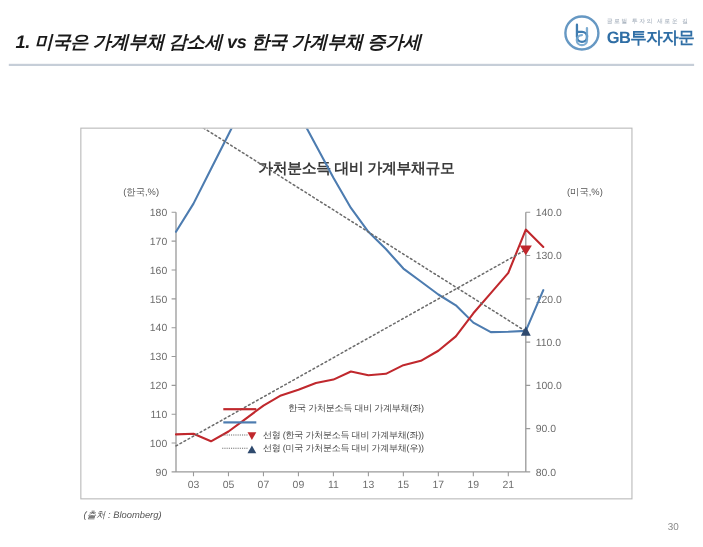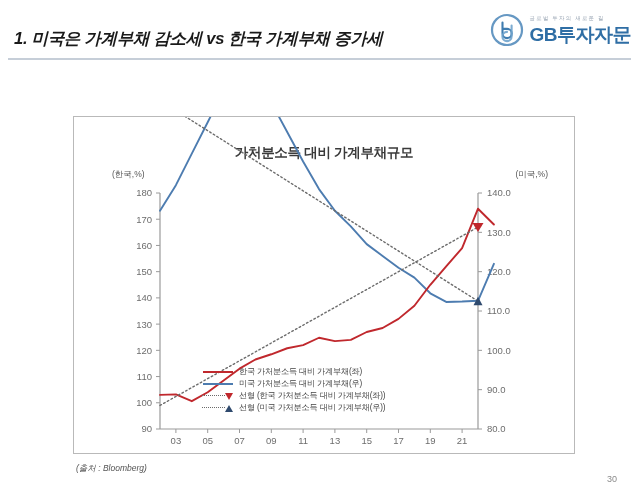--- a/index.html
+++ b/index.html
@@ -65,21 +65,21 @@
     line-height: 1;
   }
   .logo-tagline {
     font-size: 5.4px;
     color: #9aa6b4;
     letter-spacing: 1.3px;
     margin-bottom: 3px;
     white-space: nowrap;
   }
   .logo-name {
-    font-size: 19px;
+    font-size: 15px;
     font-weight: bold;
     color: #2f6ea5;
     letter-spacing: -0.5px;
     white-space: nowrap;
   }
 
   
   .chart-frame {
     position: absolute;
     left: 73px;
@@ -136,20 +136,21 @@
     top: 249px;
     display: flex;
     flex-direction: column;
     gap: 1px;
   }
   .legend-row {
     display: flex;
     align-items: center;
     height: 11px;
     white-space: nowrap;
+    justify-content: space-between;
   }
   .legend-swatch {
     width: 34px;
     height: 10px;
     flex: 0 0 34px;
     margin-right: 4px;
     position: relative;
   }
   .legend-label {
     font-size: 8.2px;
@@ -298,21 +299,20 @@
     <div class="legend-row">
       <span class="legend-swatch">
         <span class="sw-line" style="background:#c0282d;"></span>
       </span>
       <span class="legend-label">한국 가처분소득 대비 가계부채(좌)</span>
     </div>
     <div class="legend-row">
       <span class="legend-swatch">
         <span class="sw-line" style="background:#4d7cb0;"></span>
       </span>
-      <span class="legend-label">미국 가처분소득 대비 가계부채(우)</span>
     </div>
     <div class="legend-row">
       <span class="legend-swatch">
         <span class="sw-dots"></span>
         <span class="sw-tri-down" style="border-top:7px solid #c0282d;"></span>
       </span>
       <span class="legend-label">선형 (한국 가처분소득 대비 가계부채(좌))</span>
     </div>
     <div class="legend-row">
       <span class="legend-swatch">

